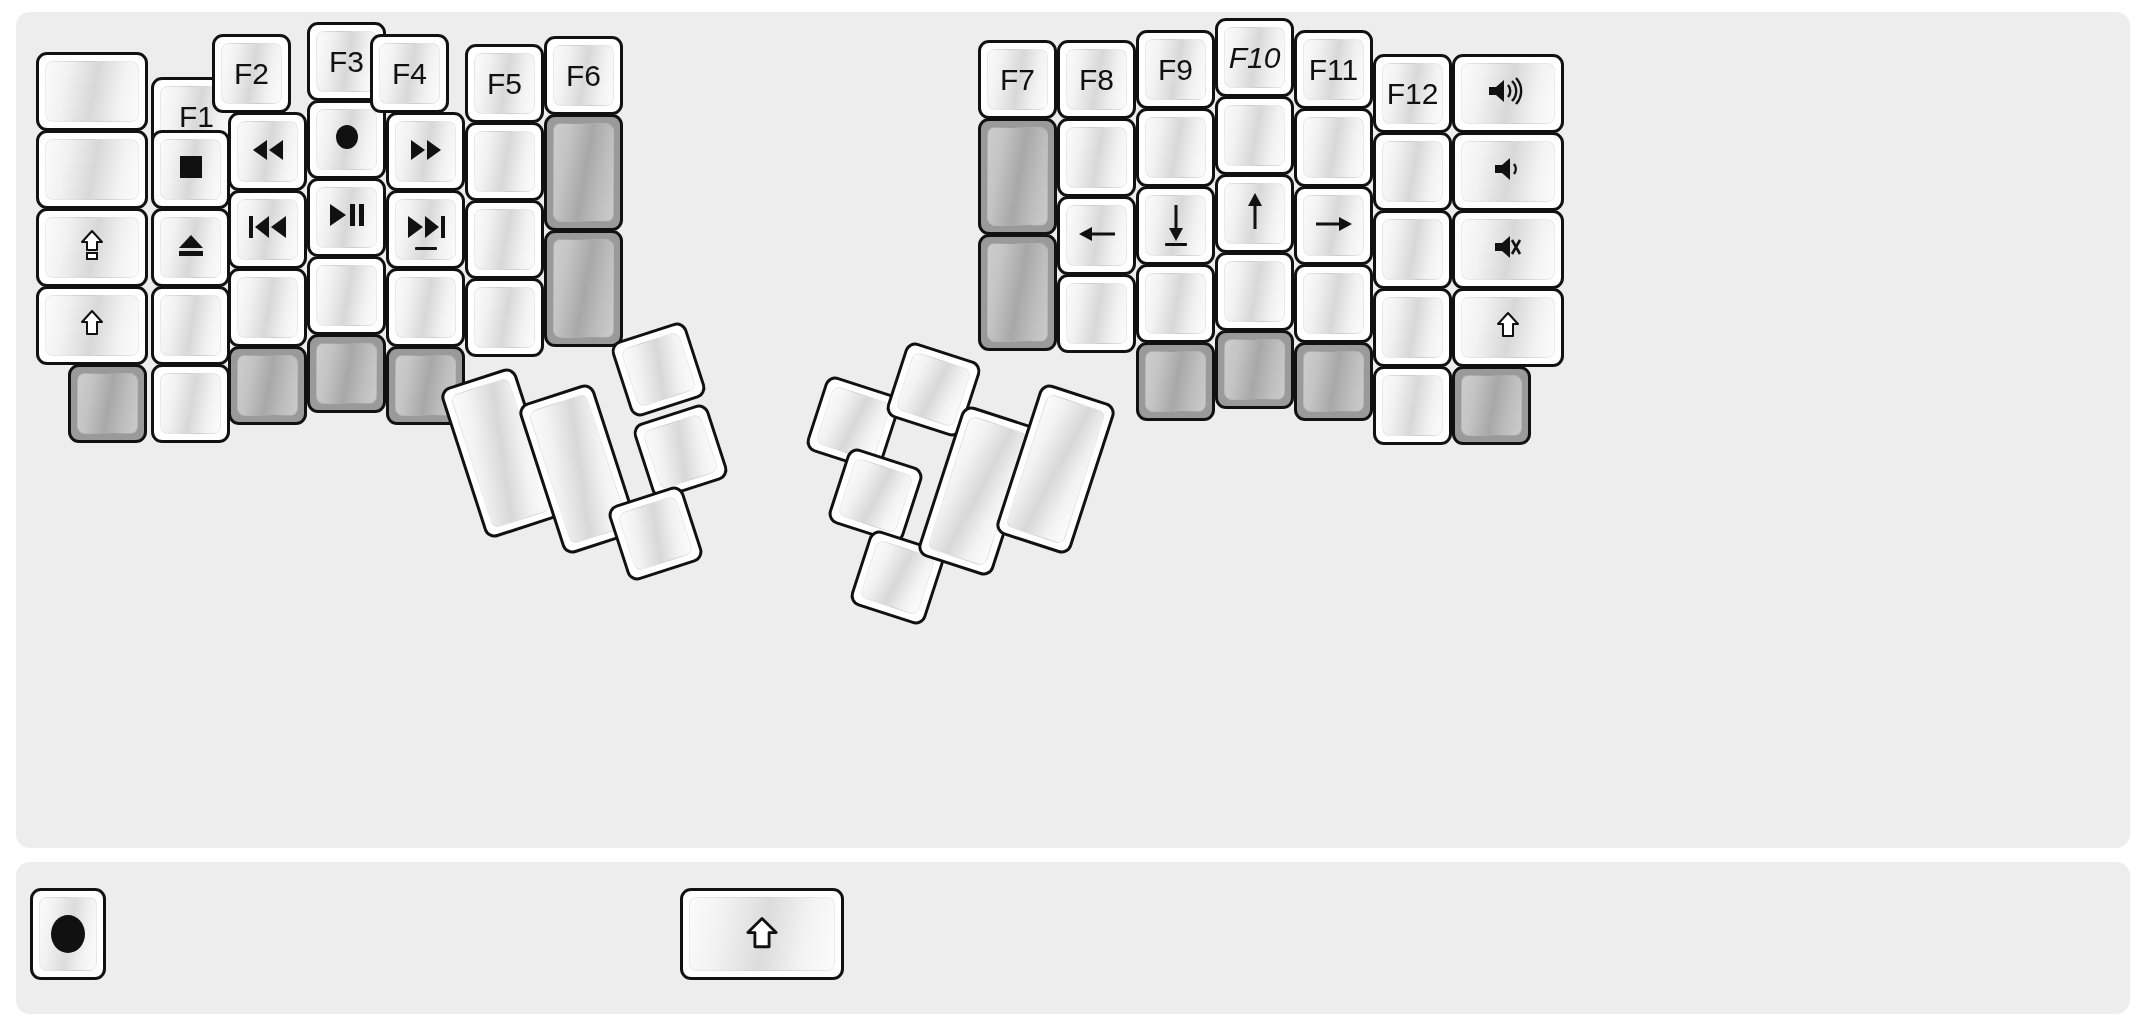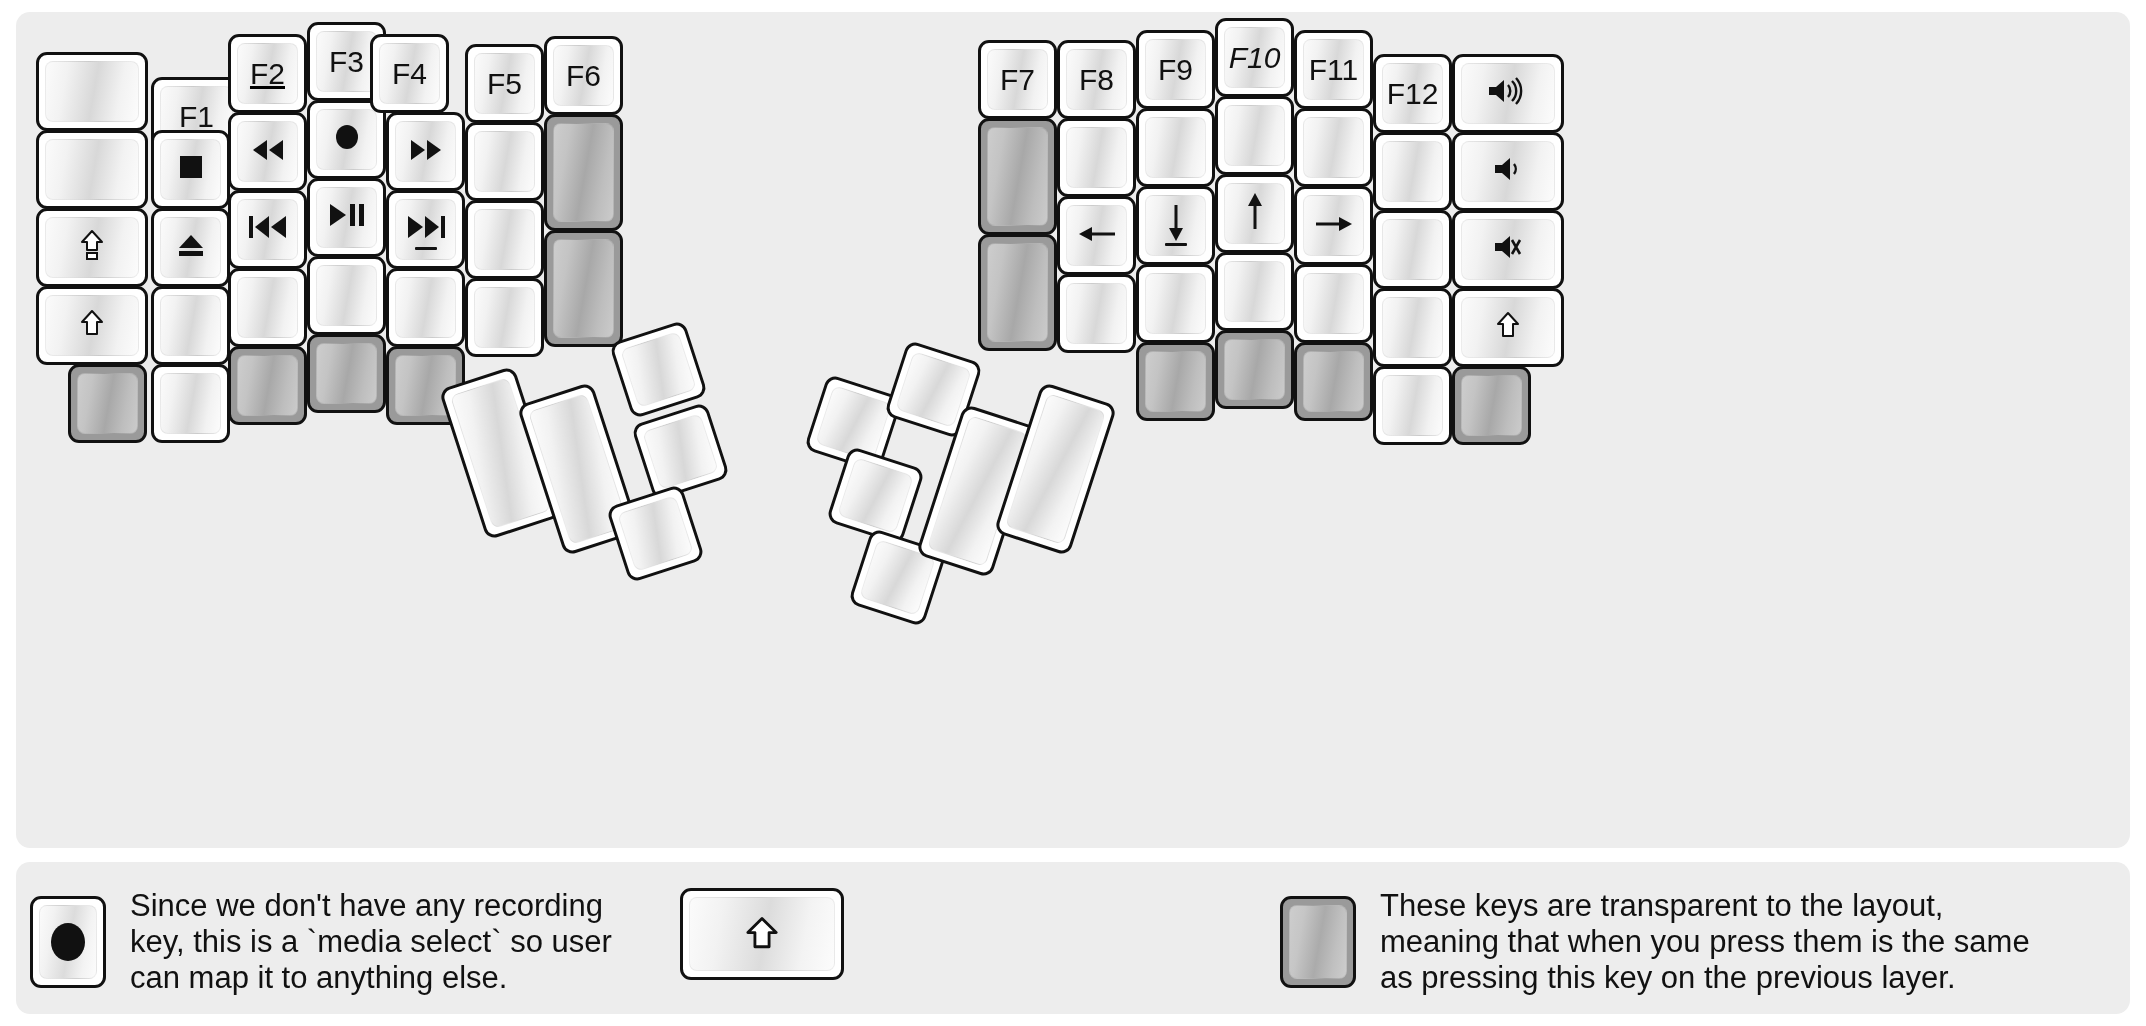--- a/index.html
+++ b/index.html
@@ -93,21 +93,21 @@
                 <rect x="3" y="19" width="24" height="5" fill="#111"></rect>
               </svg></span>
           </div>
         </div>
         <div class="key" style="left: 135px; top: 274px; width: 79px; height: 79px;">
           <div class="cap"></div>
         </div>
         <div class="key" style="left: 135px; top: 352px; width: 79px; height: 79px;">
           <div class="cap"></div>
         </div>
-        <div class="key" style="left: 212px; top: 22px; width: 79px; height: 79px; text-decoration: underline;">
+        <div class="key" style="left: 196px; top: 22px; width: 79px; height: 79px;">
           <div class="cap">
             <span class="lbl">F2</span>
           </div>
         </div>
         <div class="key" style="left: 212px; top: 100px; width: 79px; height: 79px;">
           <div class="cap">
             <span class="glyph"><svg width="34" height="22" viewBox="0 0 34 22">
                 <path d="M16 1 L16 21 L2 11 Z" fill="#111"></path>
                 <path d="M32 1 L32 21 L18 11 Z" fill="#111"></path>
               </svg></span>
@@ -396,39 +396,28 @@
   </div>
 
   <div class="panel" id="legend-panel">
 
     <div class="legend-item" style="left:14px;top:26px;">
       <div class="legend-key">
         <div class="cap">
             <span class="dot"></span>
           </div>
       </div>
-      <div class="legend-text">Since we don't have any recording
-key, this is a `media select` so user
-can map it to anything else.</div>
     </div>
 
     <div class="legend-item" style="left:664px;top:26px;">
       <div class="legend-key wide">
         <div class="cap">
           <svg width="34" height="38" viewBox="0 0 24 26">
             <path d="M12 2 L22 12 L17 12 L17 22 L7 22 L7 12 L2 12 Z" fill="#fff" stroke="#111" stroke-width="2" stroke-linejoin="round"></path>
           </svg>
         </div>
       </div>
     </div>
 
-    <div class="legend-item" style="left:1264px;top:26px;">
-      <div class="legend-key trans">
-        <div class="cap"></div>
-      </div>
-      <div class="legend-text">These keys are transparent to the layout,
-meaning that when you press them is the same
-as pressing this key on the previous layer.</div>
-    </div>
 
   </div>
 
 </div>
 
 </body></html>

